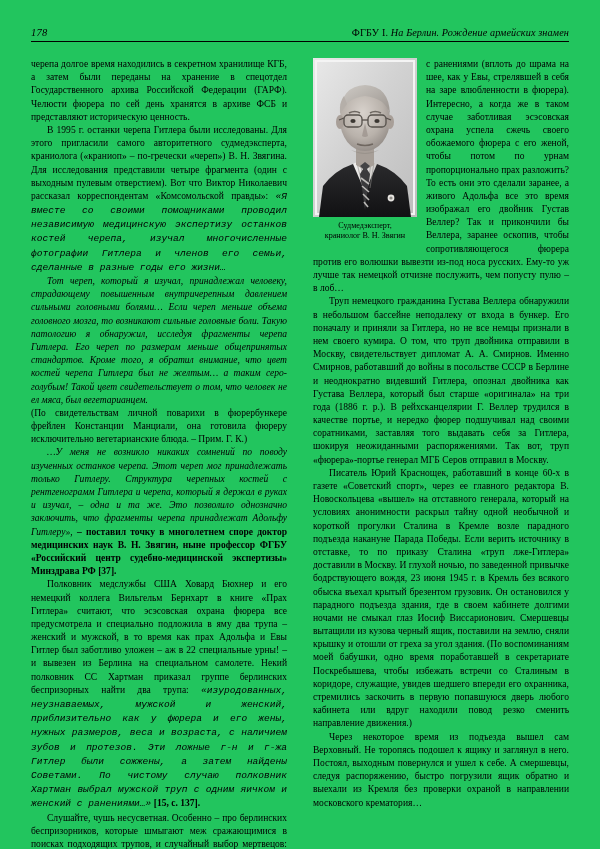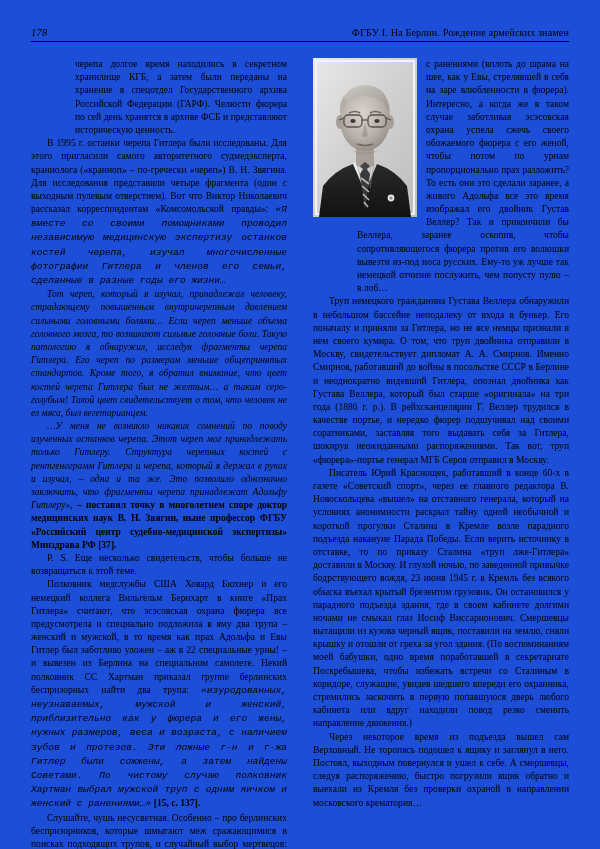--- a/index.html
+++ b/index.html
@@ -13,21 +13,21 @@
     position: relative;
     font-family: "Liberation Serif", "DejaVu Serif", serif;
     color: #000000;
     overflow: hidden;
   }
   .page {
     position: absolute;
     left: 0; top: 0;
     width: 600px;
     height: 849px;
-    background: #1d4ed8;
+    background: #22c55e;
   }
 
   
   .runhead {
     position: absolute;
     left: 31px;
     top: 27px;
     width: 538px;
     display: flex;
     justify-content: space-between;
@@ -42,20 +42,21 @@
   }
   .runhead-title {
     font-size: 10.2px;
     white-space: nowrap;
   }
   .runhead-title .part {
     font-style: normal;
     letter-spacing: 0.2px;
   }
   .runhead-title .subj {
+    font-style: italic;
     letter-spacing: 0.1px;
   }
   .runhead-rule {
     position: absolute;
     left: 31px;
     top: 41px;
     width: 538px;
     height: 1px;
     background: #000000;
   }
@@ -78,21 +79,21 @@
     text-justify: inter-word;
     hyphens: manual;
   }
   .col-left  { left: 0; }
   .col-right { left: 282px; }
 
   .col p {
     margin: 0;
     text-indent: 16px;
   }
-  .col p.noindent { text-indent: 0; margin-left: 44px; }
+  .col p.noindent { text-indent: 0; }
   .col p.ital { font-style: italic; }
 
   
   .figure {
     float: left;
     width: 104px;
     margin: 1px 9px 3px 0;
     shape-margin: 4px;
   }
   .photo {
@@ -133,24 +134,24 @@
   <div class="columns">
 
     <div class="col col-left">
 
       <p class="noindent">черепа долгое время находились в секретном хранилище КГБ, а затем были переданы на хранение в спецотдел Государственного архива Российской Федерации (ГАРФ). Челюсти фюрера по сей день хранятся в архиве ФСБ и представляют историческую ценность.</p>
 
       <p><span>В 1995 г. останки черепа Гитлера были исследованы. Для этого пригласили самого авторитетного судмедэксперта, краниолога («краниоп» – по-гречески «череп») В. Н. Звягина. Для исследования представили четыре фрагмента (один с выходным пулевым отверстием). Вот что Виктор Николаевич рассказал корреспондентам «Комсомольской правды»: </span><span class="mixed-ital">«Я вместе со своими помощниками проводил независимую медицинскую экспертизу останков костей черепа, изучал многочисленные фотографии Гитлера и членов его семьи, сделанные в разные годы его жизни…</span></p>
 
       <p class="ital">Тот череп, который я изучал, принадлежал человеку, страдающему повышенным внутричерепным давлением сильными головными болями… Если череп меньше объема головного мозга, то возникают сильные головные боли. Такую патологию я обнаружил, исследуя фрагменты черепа Гитлера. Его череп по размерам меньше общепринятых стандартов. Кроме того, я обратил внимание, что цвет костей черепа Гитлера был не желтым… а таким серо-голубым! Такой цвет свидетельствует о том, что человек не ел мяса, был вегетарианцем.</p>
 
+      <p class="noindent">(По свидетельствам личной поварихи в фюрербункере фрейлен Констанции Манциали, она готовила фюреру исключительно вегетарианские блюда. – Прим. Г. К.)</p>
 
       <p class="ital"><span>…У меня не возникло никаких сомнений по поводу изученных останков черепа. Этот череп мог принадлежать только Гитлеру. Структура черепных костей с рентгенограмм Гитлера и черепа, который я держал в руках и изучал, – одна и та же. Это позволило однозначно заключить, что фрагменты черепа принадлежат Адольфу Гитлеру»,</span><span class="mixed-rom"> – поставил точку в многолетнем споре доктор медицинских наук В. Н. Звягин, ныне профессор ФГБУ «Российский центр судебно-медицинской экспертизы» Минздрава РФ [37].</span></p>
 
-      <p>P. S. Еще несколько свидетельств, чтобы больше не возвращаться к этой теме.</p>
 
       <p><span>Полковник медслужбы США Ховард Бюхнер и его немецкий коллега Вильгельм Бернхарт в книге «Прах Гитлера» считают, что эсэсовская охрана фюрера все предусмотрела и специально подложила в яму два трупа – женский и мужской, в то время как прах Адольфа и Евы Гитлер был заботливо уложен – аж в 22 специальные урны! – и вывезен из Берлина на специальном самолете. Некий полковник СС Хартман приказал группе берлинских беспризорных найти два трупа: </span><span class="mixed-ital">«изуродованных, неузнаваемых, мужской и женский, приблизительно как у фюрера и его жены, нужных размеров, веса и возраста, с наличием зубов и протезов. Эти ложные г-н и г-жа Гитлер были сожжены, а затем найдены Советами. По чистому случаю полковник Хартман выбрал мужской труп с одним яичком и женский с ранениями…»</span><span class="mixed-rom"> [15, с. 137].</span></p>
 
       <p>Слушайте, чушь несусветная. Особенно – про берлинских беспризорников, которые шмыгают меж сражающимися в поисках подходящих трупов, и случайный выбор мертвецов: мужского трупа с одним яичком, а женского –</p>
 
     </div>
 
     <div class="col col-right">
 
       <div class="figure">
@@ -230,20 +231,24 @@
             <ellipse cx="40" cy="63" rx="2.6" ry="1.9" fill="#3b3732"></ellipse>
             <ellipse cx="64" cy="63" rx="2.6" ry="1.9" fill="#3b3732"></ellipse>
 
             <path d="M52 65 L49 78 Q52 80 55 78 Z" fill="#9d958e" opacity="0.8"></path>
 
             <path d="M44 86 Q52 89 60 86" stroke="#6f6760" stroke-width="1.5" fill="none"></path>
 
             <path d="M38 92 Q52 100 66 92 Q52 98 38 92 Z" fill="#8e8780" opacity="0.5"></path>
           </svg>
         </div>
+        <div class="figcap">
+          <span>Судмедэксперт,</span><br>
+          <span>краниолог В. Н. Звягин</span>
+        </div>
       </div>
 
       <p class="noindent">с ранениями (вплоть до шрама на шее, как у Евы, стрелявшей в себя на заре влюбленности в фюрера). Интересно, а когда же в таком случае заботливая эсэсовская охрана успела сжечь своего обожаемого фюрера с его женой, чтобы потом по урнам пропорционально прах разложить? То есть они это сделали заранее, а живого Адольфа все это время изображал его двойник Густав Веллер? Так и прикончили бы Веллера, заранее оскопив, чтобы сопротивляющегося фюрера против его волюшки вывезти из-под носа русских. Ему-то уж лучше так немецкой отчизне послужить, чем попусту пулю – в лоб…</p>
       <p>Труп немецкого гражданина Густава Веллера обнаружили в небольшом бассейне неподалеку от входа в бункер. Его поначалу и приняли за Гитлера, но не все немцы признали в нем своего кумира. О том, что труп двойника отправили в Москву, свидетельствует дипломат А. А. Смирнов. Именно Смирнов, работавший до войны в посольстве СССР в Берлине и неоднократно видевший Гитлера, опознал двойника как Густава Веллера, который был старше «оригинала» на три года (1886 г. р.). В рейхсканцелярии Г. Веллер трудился в качестве портье, и нередко фюрер подшучивал над своими соратниками, заставляя того выдавать себя за Гитлера, шокируя неожиданными распоряжениями. Так вот, труп «фюрера»-портье генерал МГБ Серов отправил в Москву.</p>
       <p>Писатель Юрий Краснощек, работавший в конце 60-х в газете «Советский спорт», через ее главного редактора В. Новоскольцева «вышел» на отставного генерала, который на условиях анонимности раскрыл тайну одной необычной и короткой прогулки Сталина в Кремле возле парадного подъезда накануне Парада Победы. Если верить источнику в отставке, то по приказу Сталина «труп лже-Гитлера» доставили в Москву. И глухой ночью, по заведенной привычке бодрствующего вождя, 23 июня 1945 г. в Кремль без всякого обыска въехал крытый брезентом грузовик. Он остановился у парадного подъезда здания, где в своем кабинете долгими ночами не смыкал глаз Иосиф Виссарионович. Смершевцы вытащили из кузова черный ящик, поставили на землю, сняли крышку и отошли от греха за угол здания. (По воспоминаниям моей бабушки, одно время поработавшей в секретариате Поскребышева, чтобы избежать встречи со Сталиным в коридоре, служащие, увидев шедшего впереди его охранника, стремились заскочить в первую попавшуюся дверь любого кабинета или вдруг находили повод резко сменить направление движения.)</p>
       <p>Через некоторое время из подъезда вышел сам Верховный. Не торопясь подошел к ящику и заглянул в него. Постоял, выходным повернулся и ушел к себе. А смершевцы, следуя распоряжению, быстро погрузили ящик обратно и выехали из Кремля без проверки охраной в направлении московского крематория…</p>
 
     </div>
 
   </div>

